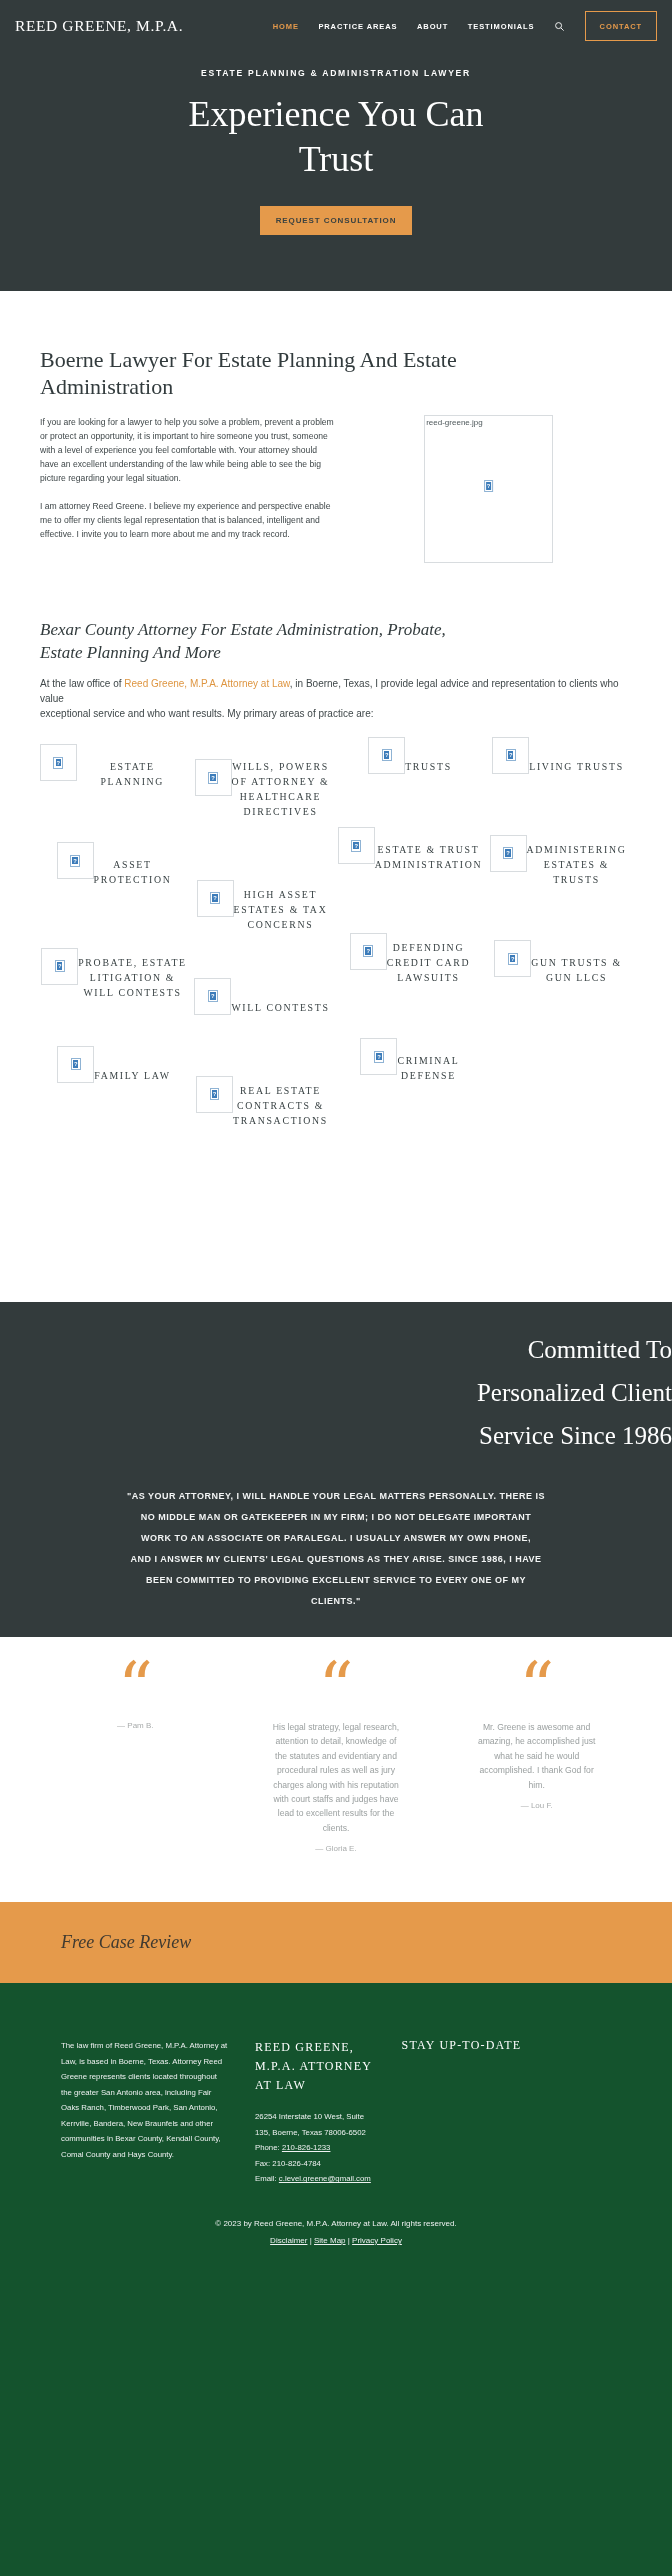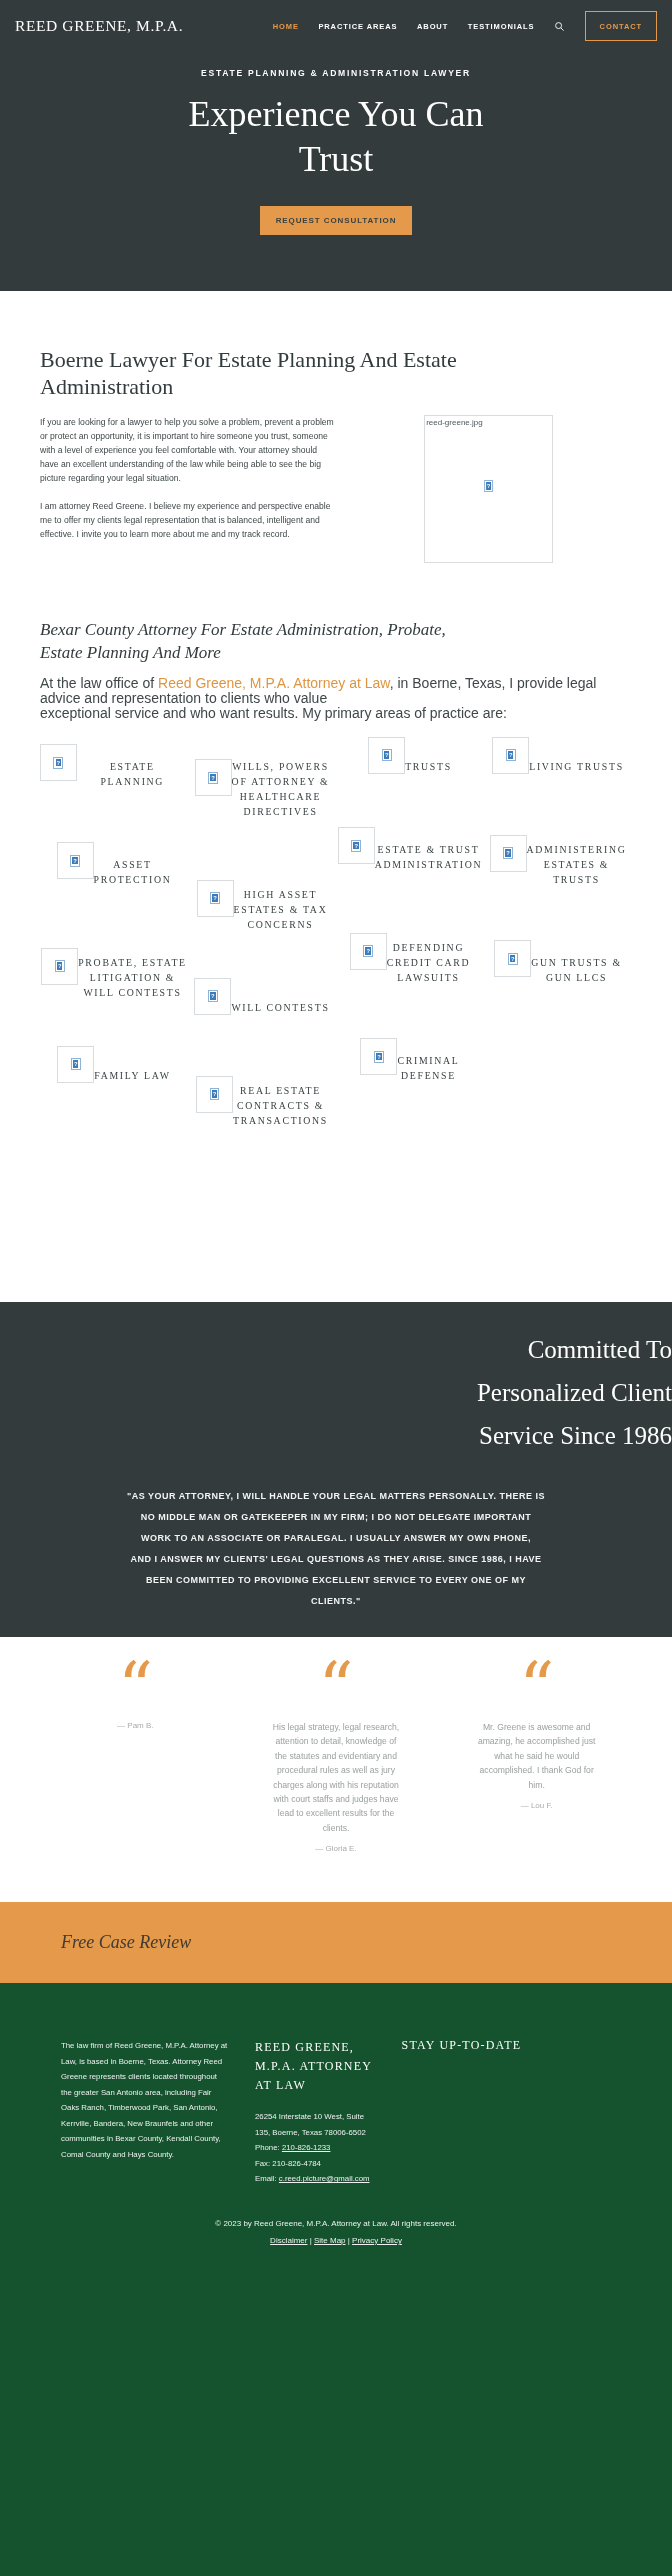--- a/index.html
+++ b/index.html
@@ -32,21 +32,21 @@
   .img-ph{border:0.6px solid #d8dcdf;background:#fff;position:relative;}
   .hero-img{width:127px;height:146px;margin-left:27px;}
   .alt-text{position:absolute;top:1.7px;left:1.2px;font-size:8px;color:#4e585b;}
   .bi{display:inline-flex;align-items:center;justify-content:center;width:9.8px;height:12px;
     border:0.6px solid #8fb3d4;background:#fff;padding:1.2px;box-sizing:border-box;}
   .bi-inner{width:100%;height:100%;background:#3c7cba;color:#fff;font-size:5.8px;font-weight:bold;
     display:flex;align-items:center;justify-content:center;}
   .hero-img .bi{position:absolute;left:50%;top:48%;transform:translate(-50%,-50%);}
   .practice-heading{font-family:"Liberation Serif",serif;font-style:italic;font-weight:normal;
     font-size:17px;line-height:23px;color:#323b3d;margin:55px 0 0;}
-  .practice-intro{margin-top:11.5px;font-size:14px;line-height:15px;max-width:581px;color:#3f4749;}
+  .practice-intro{margin-top:11.5px;font-size:10px;line-height:15px;max-width:581px;color:#3f4749;}
   .link-orange{color:#de9540;cursor:pointer;}
   .pa-grid{display:flex;margin-top:16px;}
   .pa-col{width:25%;display:flex;flex-direction:column;align-items:center;}
   .pa-item{display:flex;flex-direction:row;align-items:center;margin-bottom:46px;}
   .pa-box{width:37px;height:37px;display:flex;align-items:center;justify-content:center;
     border:0.6px solid #d8dcdf;box-sizing:border-box;}
   .pa-label{margin-top:22px;font-family:"Liberation Serif",serif;font-size:9.8px;letter-spacing:1.7px;
     line-height:15px;color:#394244;text-align:center;}
 
   
@@ -351,21 +351,21 @@
 
     <div class="f-firm">
       <h4 class="f-firm-heading pre">REED GREENE,
 M.P.A. ATTORNEY
 AT LAW</h4>
       <div class="f-addr">
         <div class="pre">26254 Interstate 10 West, Suite
 135, Boerne, Texas 78006-6502</div>
         <div><span>Phone: </span><span class="u">210-826-1233</span></div>
         <div><span>Fax: </span><span>210-826-4784</span></div>
-        <div><span>Email: </span><span class="u">c.reed.picture@gmail.com</span></div>
+        <div><span>Email: </span><span class="u">c.level.greene@gmail.com</span></div>
       </div>
     </div>
 
     <div class="f-updates">
       <h4 class="f-updates-heading">STAY UP-TO-DATE</h4>
     </div>
   </div>
 
   <div class="f-bottom">
     <div>© 2023 by Reed Greene, M.P.A. Attorney at Law. All rights reserved.</div>

